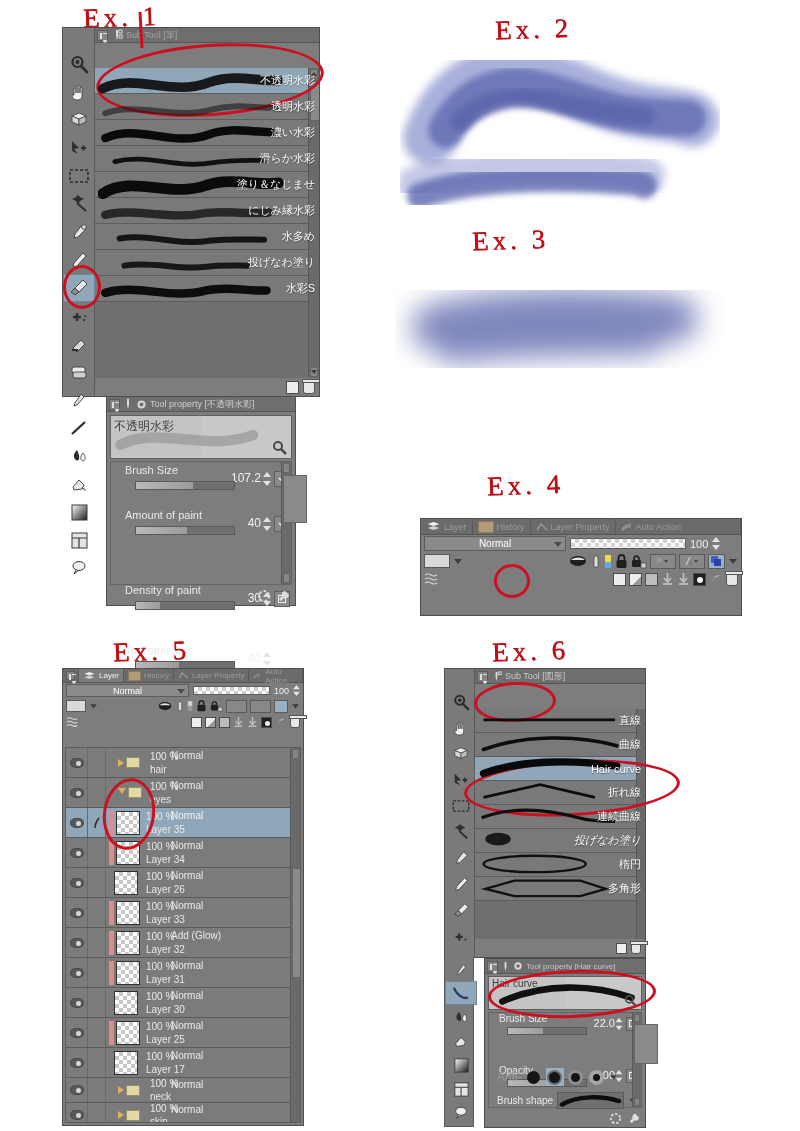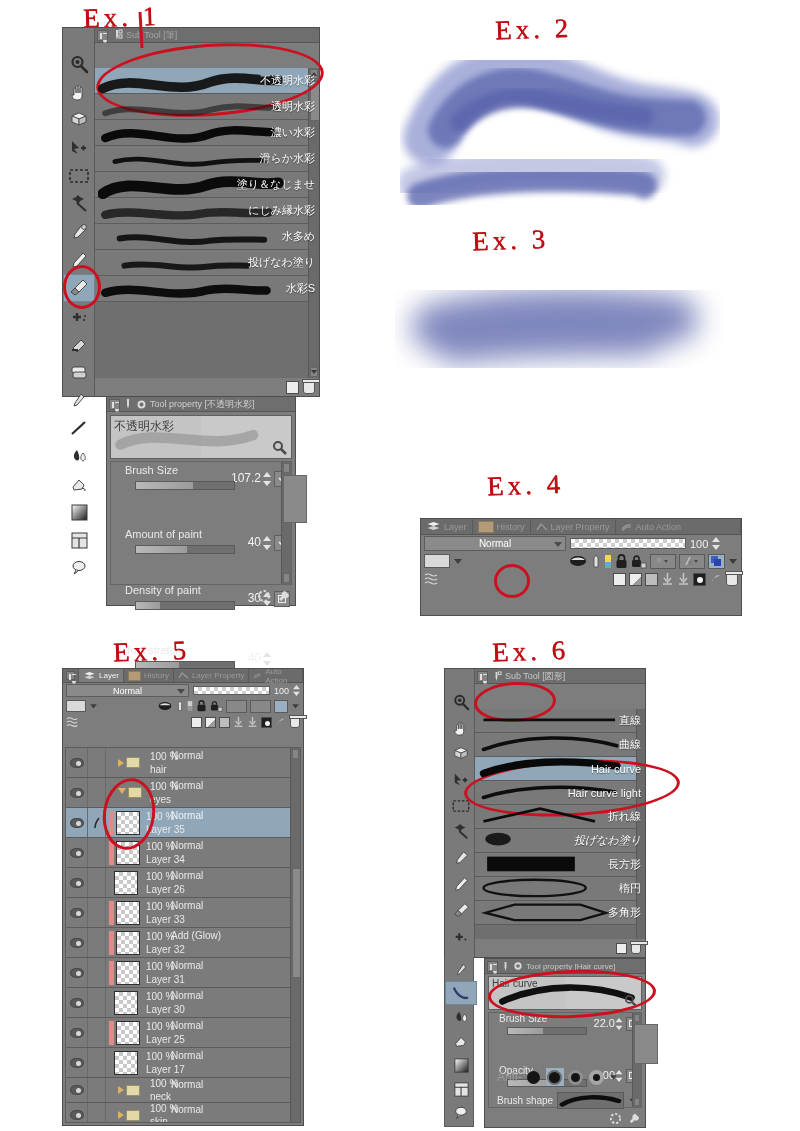--- a/index.html
+++ b/index.html
@@ -438,21 +438,21 @@
           <i style="width:58%"></i>
         </div>
       <svg class="spin" viewBox="0 0 8 14" style="right:20px;top:8px;">
           <path d="M4 0 L8 5 L0 5z" fill="#e4e4e4"></path>
           <path d="M4 14 L8 9 L0 9z" fill="#e4e4e4"></path>
         </svg>
       <div class="sqbtn" style="right:1px;top:7px;"><svg width="12" height="12" viewBox="0 0 12 12" style="margin:1px;">
             <path d="M6 1 v6 M3 5 l3 3 3-3" stroke="#eee" stroke-width="1.6" fill="none"></path>
           </svg></div>
     </div>
-    <div class="proprow" style="top:36px;">
+    <div class="proprow" style="top:17px;">
       <span class="pname">Amount of paint</span>
       <span class="pval">40</span>
       <div class="slider">
           <i style="width:52%"></i>
         </div>
       <svg class="spin" viewBox="0 0 8 14" style="right:20px;top:8px;">
           <path d="M4 0 L8 5 L0 5z" fill="#e4e4e4"></path>
           <path d="M4 14 L8 9 L0 9z" fill="#e4e4e4"></path>
         </svg>
       <div class="sqbtn" style="right:1px;top:7px;"><svg width="12" height="12" viewBox="0 0 12 12" style="margin:1px;">
@@ -1098,41 +1098,35 @@
         <span class="lbl">曲線</span>
       </div>
       <div class="subrow active" style="height:24px;">
         <svg class="stroke" viewBox="0 0 160 24" preserveAspectRatio="none">
             <path d="M6 18 C44 4, 100 2, 152 10" stroke="#090909" stroke-width="8" fill="none" stroke-linecap="round"></path>
           </svg>
         <span class="lbl">Hair curve</span>
       </div>
       <div class="subrow" style="height:24px;">
         <svg class="stroke" viewBox="0 0 160 24" preserveAspectRatio="none">
-            <path d="M6 18 C48 5, 104 4, 150 12" stroke="#0d0d0d" stroke-width="4" fill="none" stroke-linecap="round"></path>
-          </svg>
-        <span class="lbl">Hair curve light</span>
+            <path d="M6 18 L68 4 L128 18" stroke="#0d0d0d" stroke-width="3" fill="none"></path>
+          </svg>
+        <span class="lbl">折れ線</span>
       </div>
       <div class="subrow" style="height:24px;">
         <svg class="stroke" viewBox="0 0 160 24" preserveAspectRatio="none">
-            <path d="M6 18 L68 4 L128 18" stroke="#0d0d0d" stroke-width="3" fill="none"></path>
-          </svg>
-        <span class="lbl">折れ線</span>
+            <path d="M4 14 C36 2, 74 4, 110 14 C124 18, 136 18, 150 18" stroke="#0d0d0d" stroke-width="3.5" fill="none"></path>
+          </svg>
+        <span class="lbl">連続曲線</span>
       </div>
       <div class="subrow" style="height:24px;font-style:italic;">
         <svg class="stroke" viewBox="0 0 160 24" preserveAspectRatio="none">
             <ellipse cx="22" cy="11" rx="14" ry="7" fill="#1a1a1a"></ellipse>
           </svg>
         <span class="lbl">投げなわ塗り</span>
-      </div>
-      <div class="subrow" style="height:24px;">
-        <svg class="stroke" viewBox="0 0 160 24" preserveAspectRatio="none">
-            <rect x="10" y="4" width="96" height="16" fill="#0a0a0a"></rect>
-          </svg>
-        <span class="lbl">長方形</span>
       </div>
       <div class="subrow" style="height:24px;">
         <svg class="stroke" viewBox="0 0 160 24" preserveAspectRatio="none">
             <ellipse cx="62" cy="12" rx="56" ry="9" fill="none" stroke="#111" stroke-width="2.5"></ellipse>
           </svg>
         <span class="lbl">楕円</span>
       </div>
       <div class="subrow" style="height:24px;">
         <svg class="stroke" viewBox="0 0 160 24" preserveAspectRatio="none">
             <path d="M8 13 L40 4 L112 4 L140 13 L112 21 L40 21z" fill="none" stroke="#111" stroke-width="2.5"></path>

